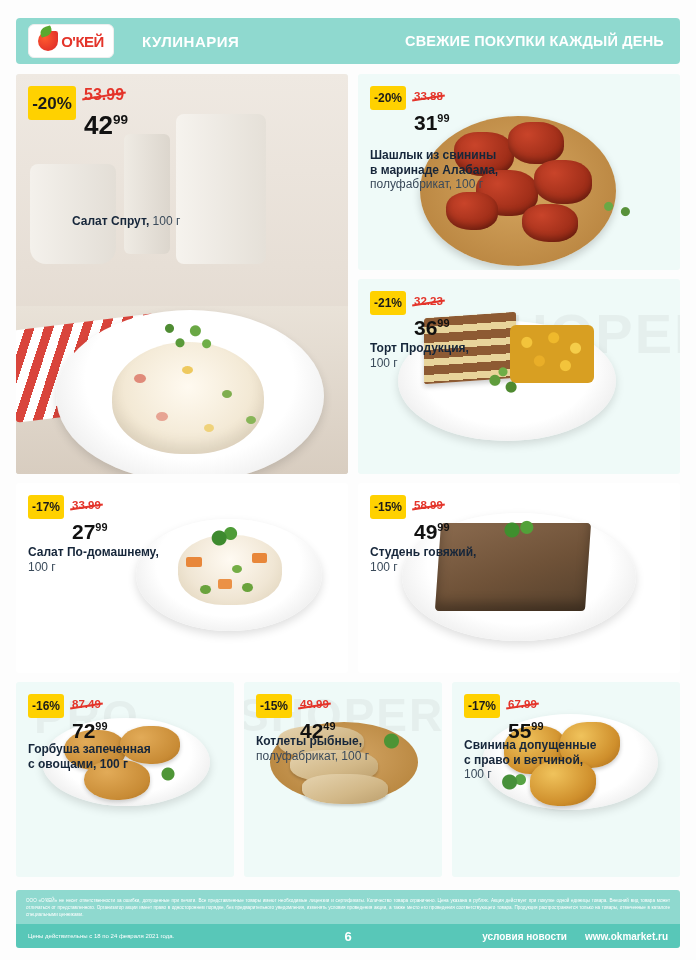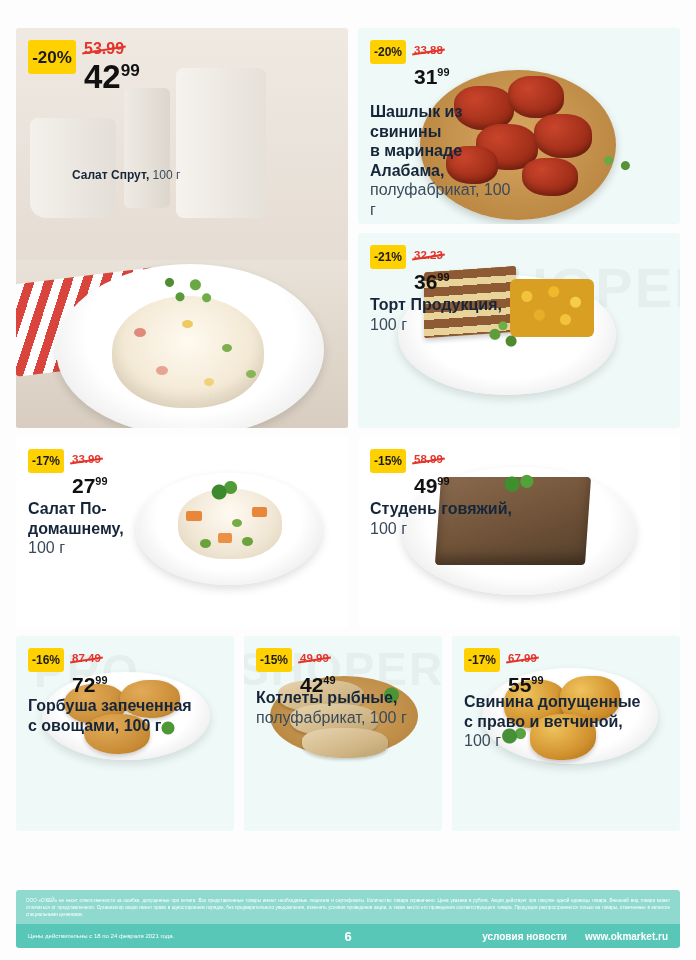--- a/index.html
+++ b/index.html
@@ -116,34 +116,34 @@
     left: -2px; right: -2px; top: 52%;
     height: 2px; background: #e4342a;
     transform: rotate(-9deg);
   }
   .new {
     color: #111;
     font-weight: bold;
     line-height: 0.9;
     display: block;
   }
-  .new.big { font-size: 33px; margin-top: 4px; }
+  .new.big { font-size: 26px; margin-top: 10px; }
   .new.sm  { font-size: 21px; margin-top: 10px; }
   .new sup { font-size: 0.52em; vertical-align: super; font-weight: bold; }
 
   .desc {
     position: absolute;
     z-index: 5;
     color: #16263a;
     line-height: 1.22;
   }
   .desc b { font-weight: bold; }
   .desc .light { font-weight: normal; color: #3a4a5a; }
   .desc.big { font-size: 12px; }
-  .desc.sm  { font-size: 16px; }
+  .desc.sm  { font-size: 12px; }
 
   
   .wm {
     position: absolute;
     font-size: 62px;
     font-weight: bold;
     color: rgba(150,150,150,0.10);
     letter-spacing: 2px;
     pointer-events: none;
     white-space: nowrap;
@@ -313,20 +313,28 @@
   }
   .footbar .site {
     margin-left: 18px; color: #ffffff; font-size: 10px; font-weight: bold;
   }
 </style>
 </head>
 <body>
 
 <div class="page">
 
+  <div class="header">
+    <div class="logo">
+      <span class="leaf"></span>
+      <span class="logotext">О'КЕЙ</span>
+    </div>
+    <div class="hdr-section">КУЛИНАРИЯ</div>
+    <div class="hdr-slogan">СВЕЖИЕ ПОКУПКИ КАЖДЫЙ ДЕНЬ</div>
+  </div>
 
   <div class="grid">
 
     <div class="row">
 
       <div class="card c1" style="width:332px;height:400px;">
         <div class="bg"></div>
         <div class="shelf"></div>
         <div class="cupA"></div>
         <div class="cupB"></div>

